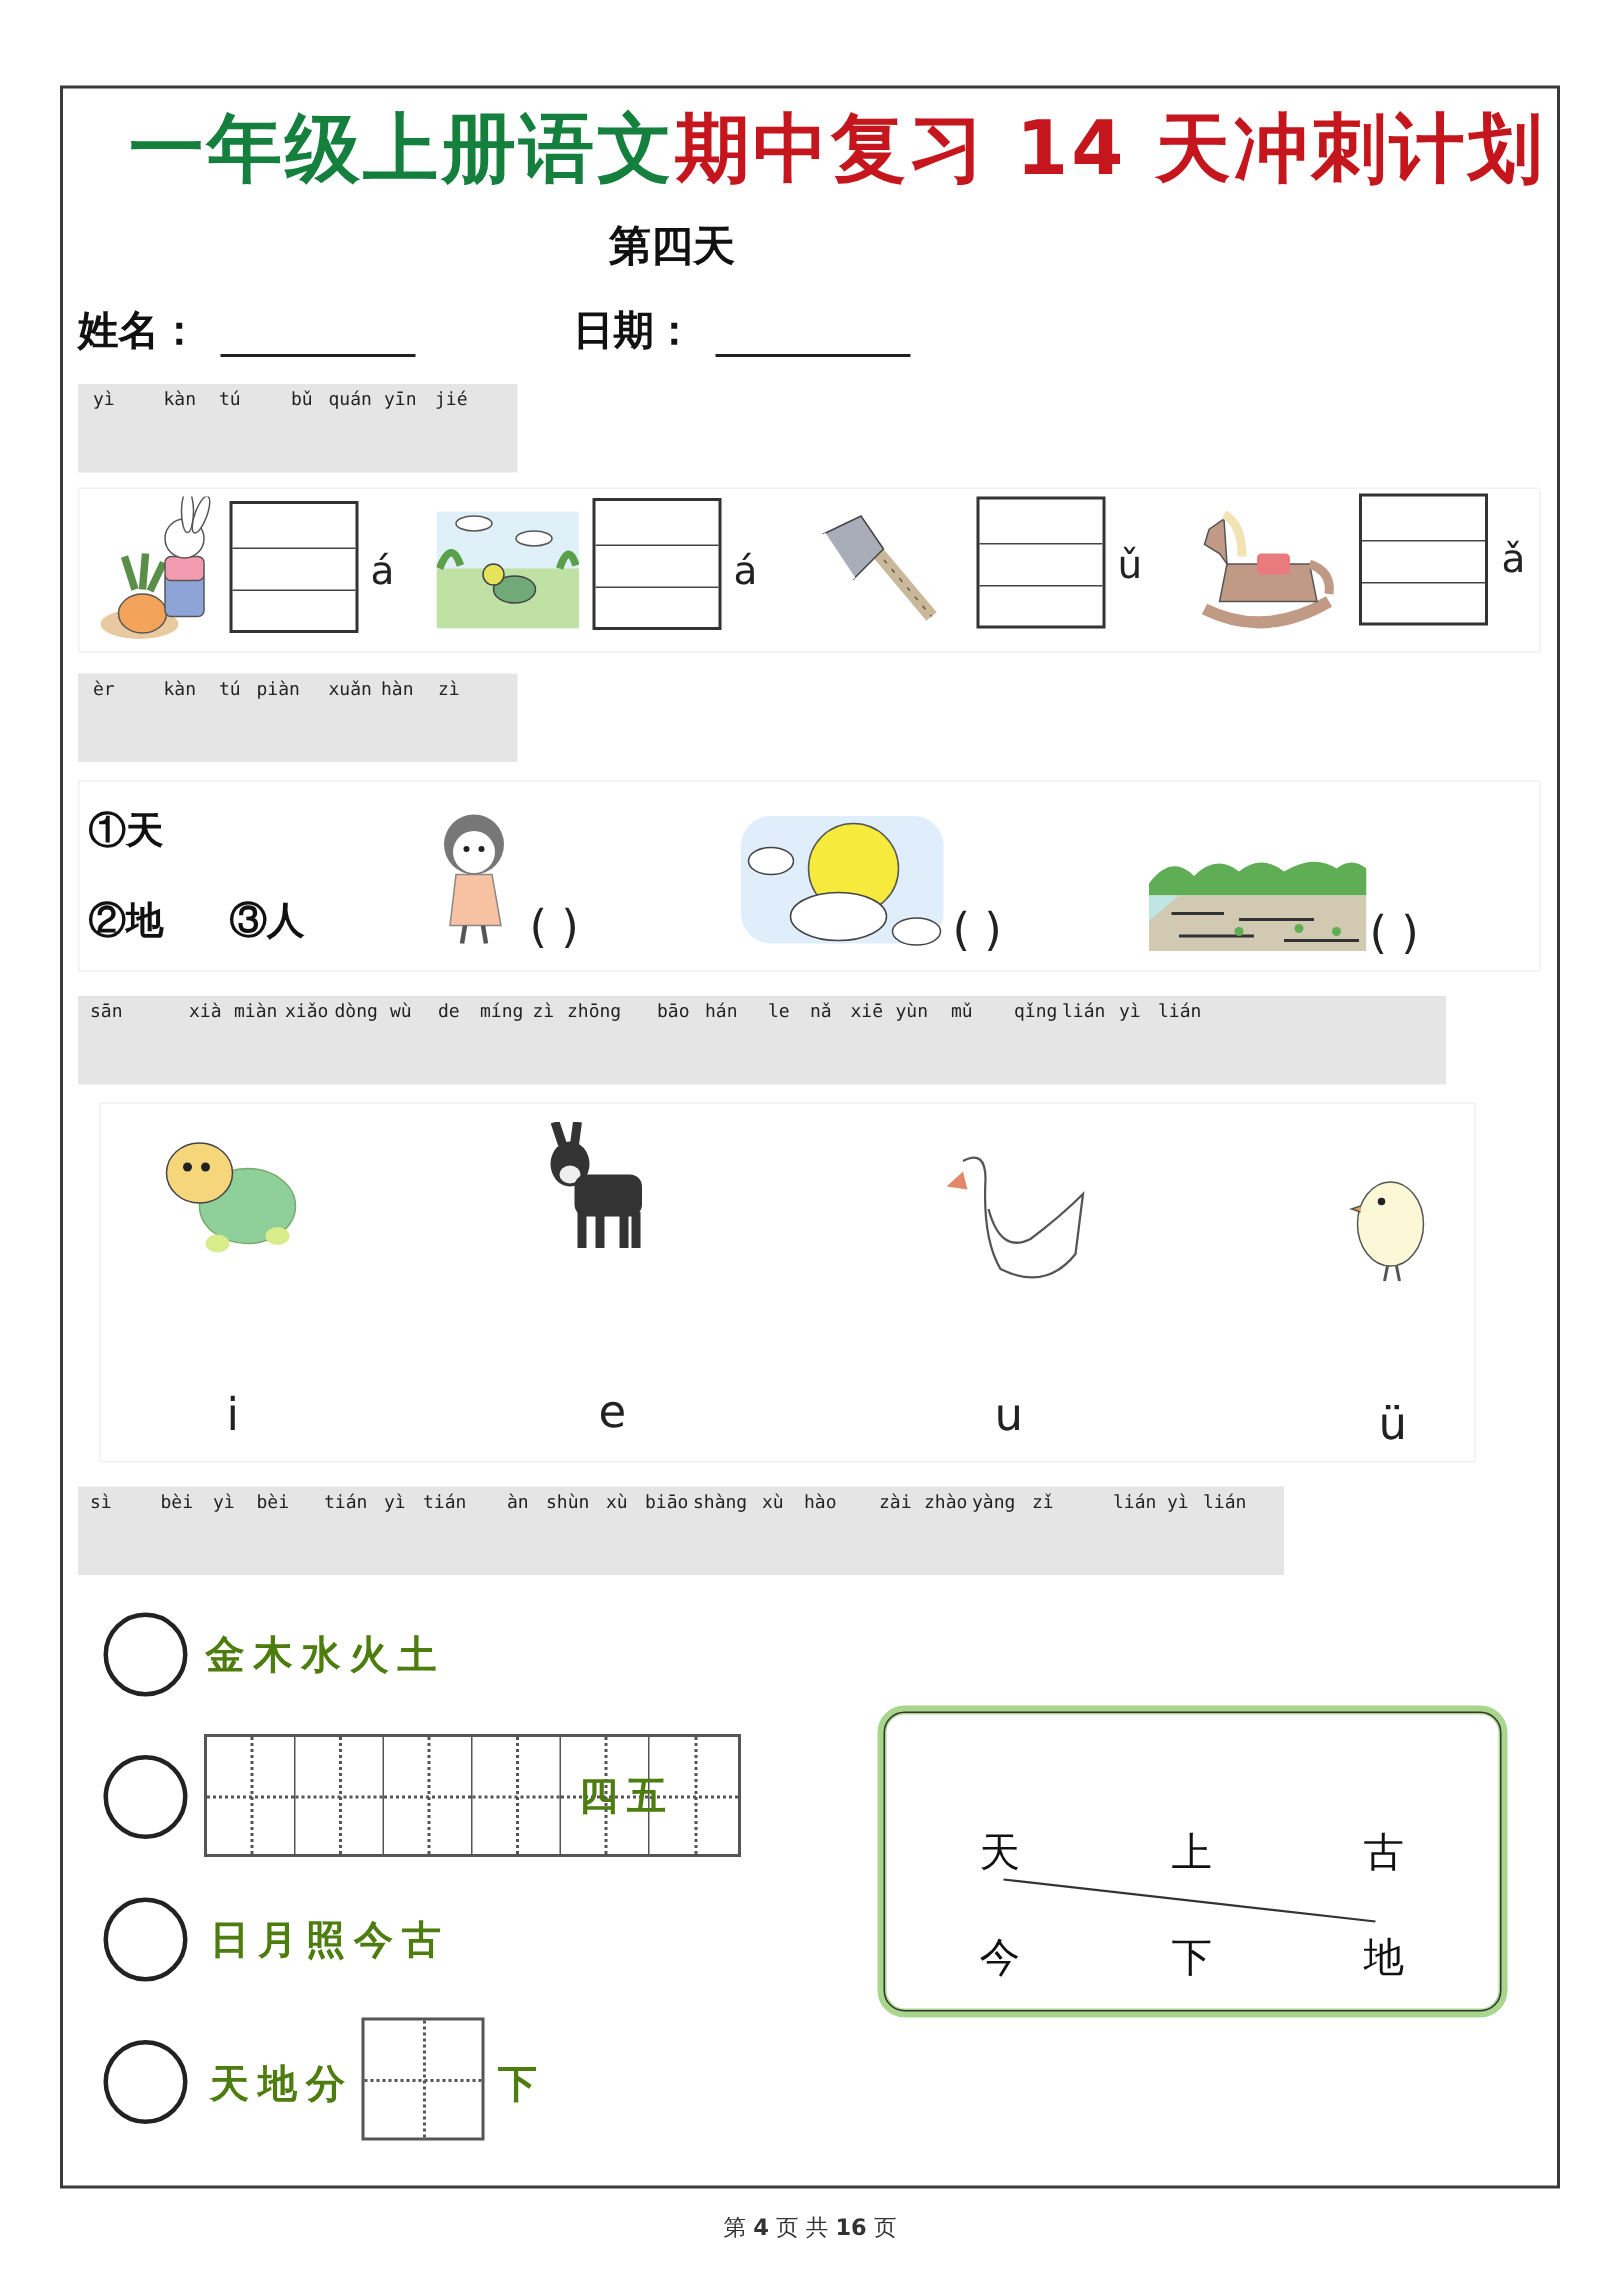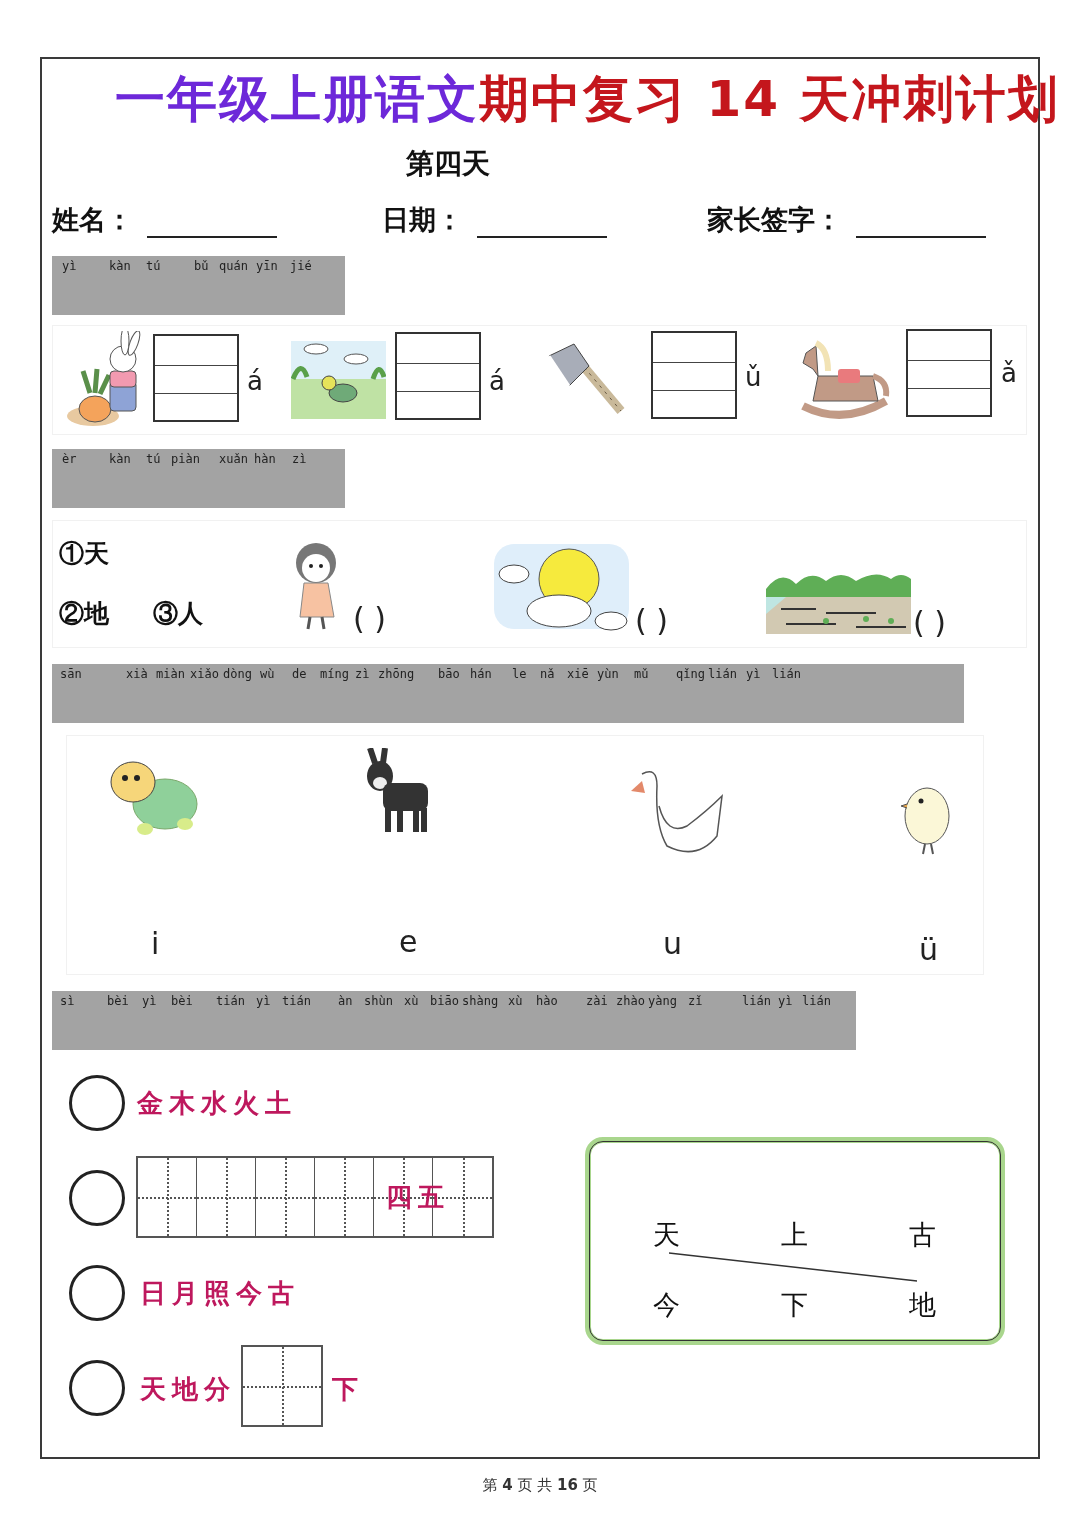--- a/index.html
+++ b/index.html
@@ -2,30 +2,30 @@
 <html><head>
 <meta charset="utf-8">
 <style>
   * { box-sizing: border-box; margin: 0; padding: 0; }
   html, body { width: 1080px; height: 1527px; background: #ffffff; }
   body { position: relative; font-family: "DejaVu Serif", "Liberation Serif", serif; color: #111; overflow: hidden; }
 
   .frame { position: absolute; left: 40px; top: 57px; width: 1000px; height: 1402px; border: 2px solid #3a3a3a; }
 
   .title { position: absolute; left: 86px; top: 66px; width: 950px; height: 64px; font-size: 50px; font-weight: bold; letter-spacing: 2px; white-space: nowrap; font-family: "DejaVu Sans", "Liberation Sans", sans-serif; }
-  .title .black { color: #6d28d9; margin-left: 29px; }
+  .title .black { color: #15803d; }
   .title .red { color: #c4161c; }
 
   .subtitle { position: absolute; left: 0; top: 145px; width: 879px; text-align: center; font-size: 28px; font-weight: bold; padding-left: 17px; }
 
   .info-row { position: absolute; top: 200px; left: 52px; width: 960px; height: 40px; font-size: 27px; font-weight: bold; }
   .info-field { position: absolute; top: 0; display: flex; align-items: flex-end; }
   .info-field .blank { display: inline-block; width: 130px; border-bottom: 2px solid #222; height: 38px; margin-left: 14px; }
 
-  .section-head { position: absolute; background: #a3a3a3; padding: 3px 4px 0 4px; }
+  .section-head { position: absolute; background: #e5e5e5; padding: 3px 4px 0 4px; }
   .pinyin-row { position: relative; height: 16px; font-size: 12px; font-family: "DejaVu Sans Mono", "Liberation Mono", monospace; color: #222; white-space: nowrap; }
   .pinyin-row span { position: absolute; top: 0; }
   .head-text { font-size: 28px; font-weight: bold; white-space: nowrap; letter-spacing: 1px; line-height: 38px; }
 
   .panel { position: absolute; background: #fff; border: 1px solid #f1f1f1; }
 
   
   .s1-item { position: absolute; top: 0; height: 110px; }
   .pic { position: absolute; }
   .write-box { position: absolute; width: 86px; height: 88px; border: 2px solid #333; background:#fff; }
@@ -34,21 +34,21 @@
 
   
   .opt { position: absolute; font-size: 25px; font-weight: bold; }
   .paren { position: absolute; font-size: 30px; color: #222; font-family: "DejaVu Sans", "Liberation Sans", sans-serif; }
 
   
   .letter { position: absolute; font-size: 30px; font-family: "DejaVu Sans", "Liberation Sans", sans-serif; color: #222; }
 
   
   .circle { position: absolute; width: 56px; height: 56px; border: 3px solid #222; border-radius: 50%; background: #fff; }
-  .verse { position: absolute; font-size: 26px; letter-spacing: 6px; font-weight: bold; font-family: "DejaVu Sans", "Liberation Sans", sans-serif; color:#be185d; }
+  .verse { position: absolute; font-size: 26px; letter-spacing: 6px; font-weight: bold; font-family: "DejaVu Sans", "Liberation Sans", sans-serif; color:#4d7c0f; }
   .tian-grid { position: absolute; border: 2px solid #555; display: flex; background: #fff; }
   .tian-cell { position: relative; width: 59px; height: 78px; border-right: 1.5px solid #555; }
   .tian-cell:last-child { border-right: none; }
   .tian-cell::before { content: ""; position: absolute; left: 50%; top: 0; bottom: 0; border-left: 2px dotted #555; }
   .tian-cell::after { content: ""; position: absolute; top: 50%; left: 0; right: 0; border-top: 2px dotted #555; }
 
   .opp-box { position: absolute; left: 585px; top: 1137px; width: 420px; height: 208px; border: 6px solid #a9d68d; border-radius: 18px; background: #fff; outline: 1.5px solid #333; outline-offset: -5px; }
   .opp-title { position: absolute; left: 28px; top: 28px; font-size: 25px; letter-spacing: 2px; font-family: "DejaVu Sans", "Liberation Sans", sans-serif; }
   .opp-char { position: absolute; font-size: 27px; font-family: "DejaVu Sans", "Liberation Sans", sans-serif; }
 
@@ -65,24 +65,20 @@
 </div>
 <div class="subtitle">第四天</div>
 
 <div class="info-row">
   <div class="info-field" style="left:0;">
     <span>姓名：</span>
     <span class="blank"></span>
   </div>
   <div class="info-field" style="left:330px;">
     <span>日期：</span>
-    <span class="blank"></span>
-  </div>
-  <div class="info-field" style="left:655px;">
-    <span>家长签字：</span>
     <span class="blank"></span>
   </div>
 </div>
 
 <div class="section-head" style="left:52px; top:256px; width:293px; height:59px;">
   <div class="pinyin-row">
     <span style="left:6px">yì</span>
     <span style="left:53px">kàn</span>
     <span style="left:90px">tú</span>
     <span style="left:138px">bǔ</span>

